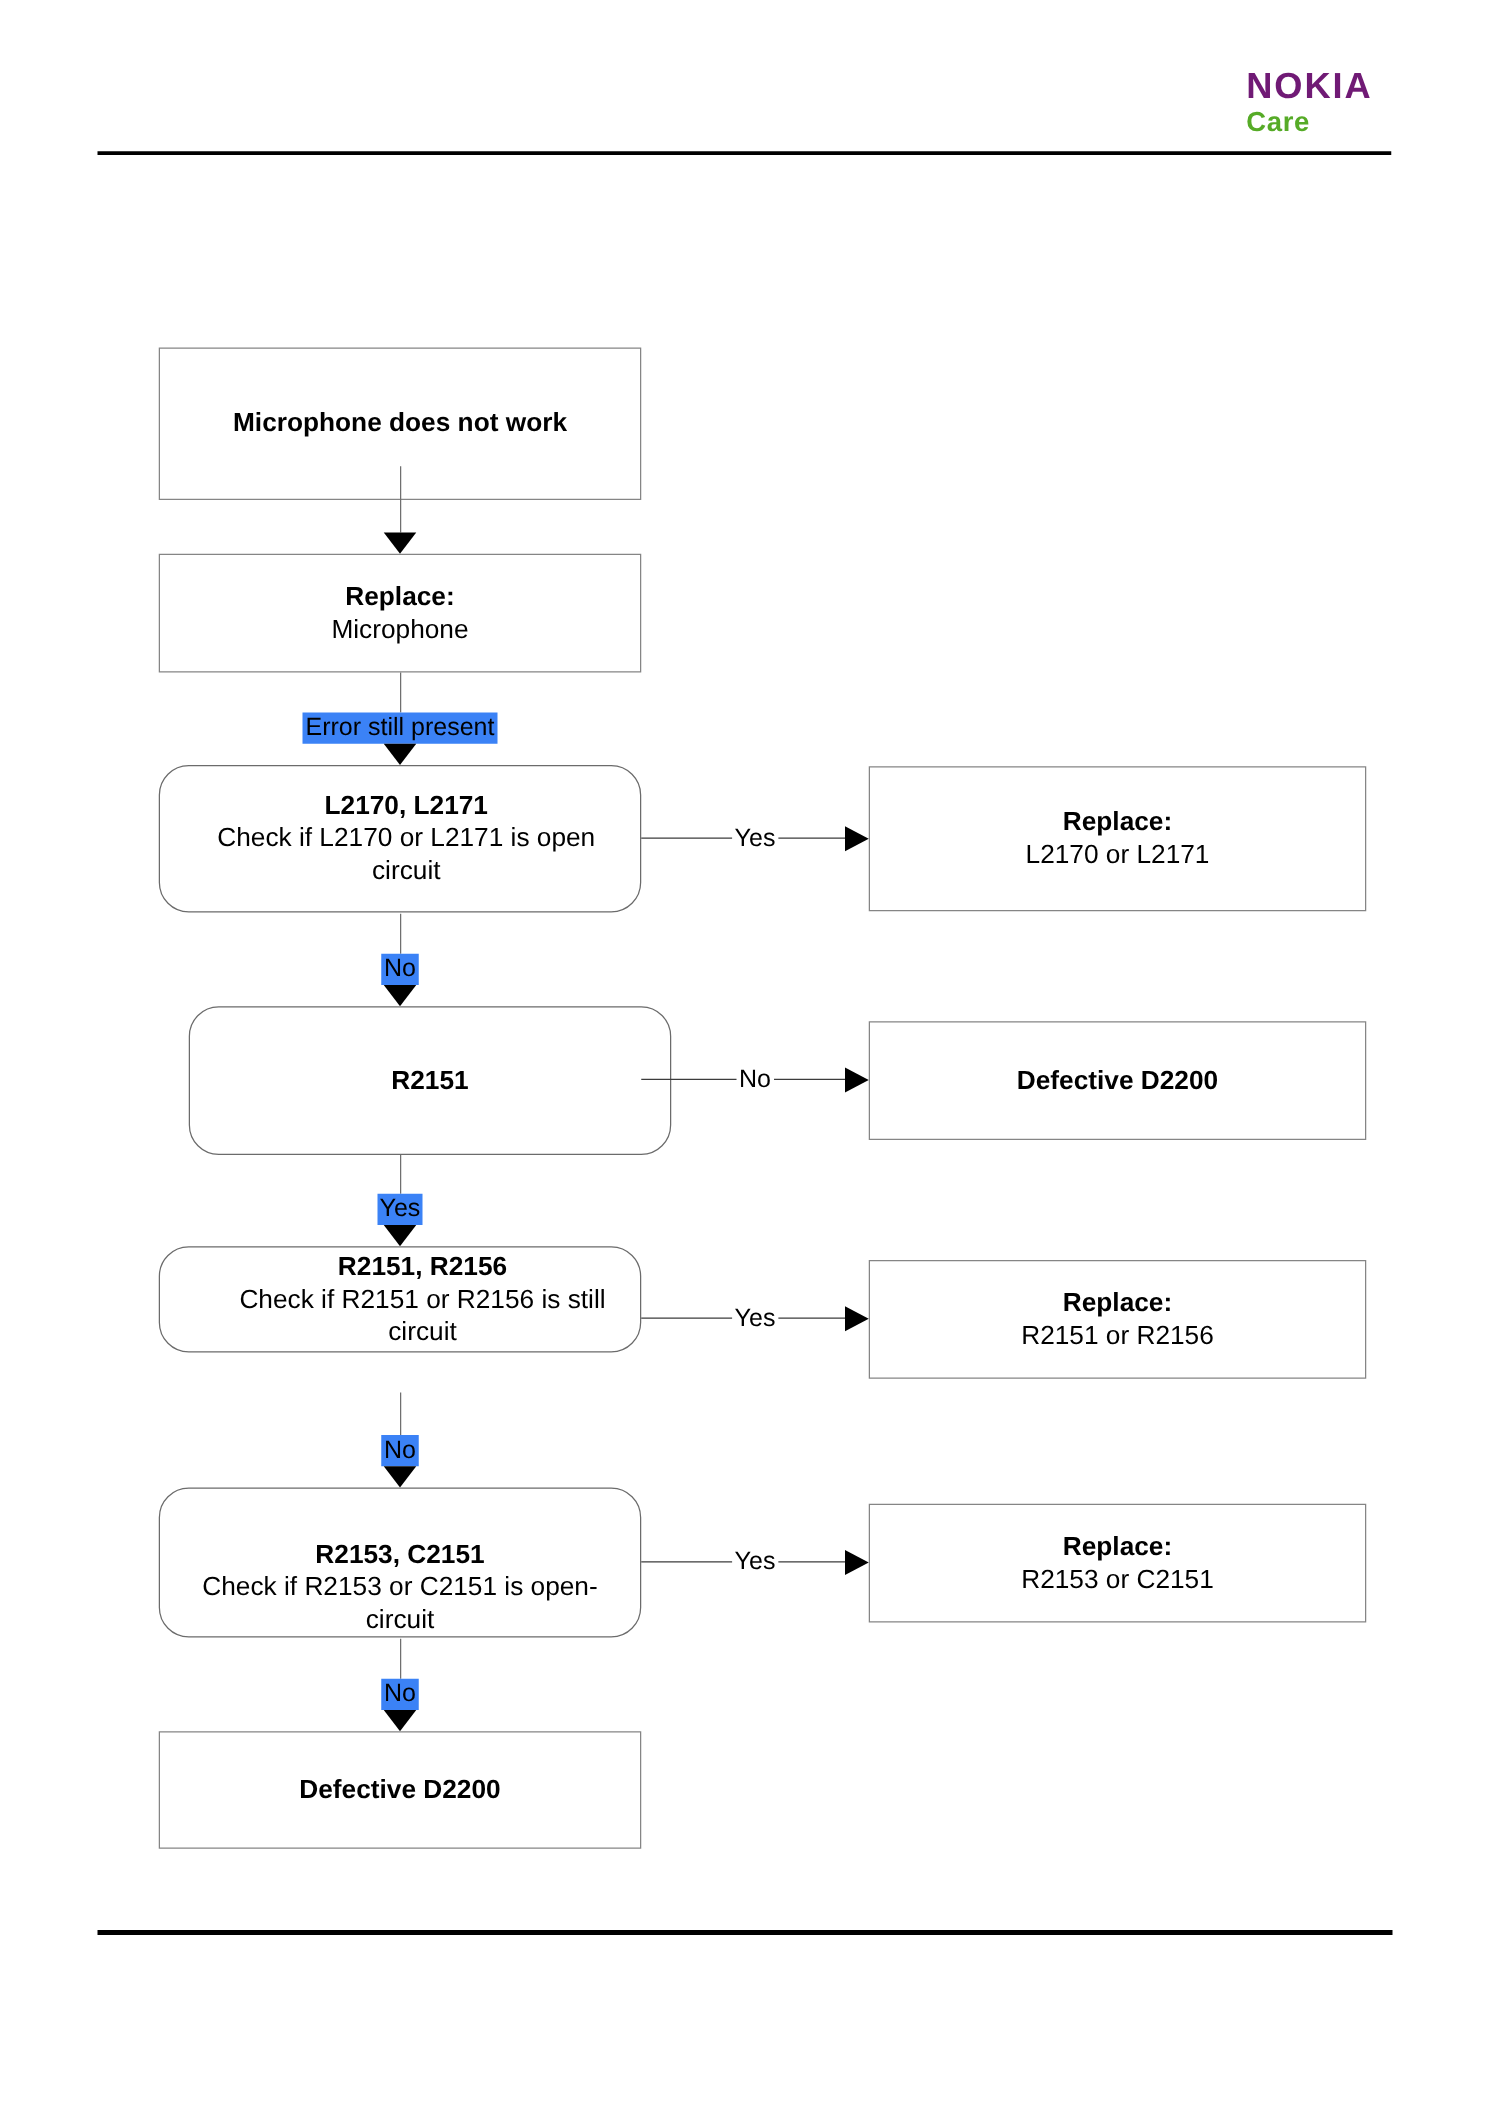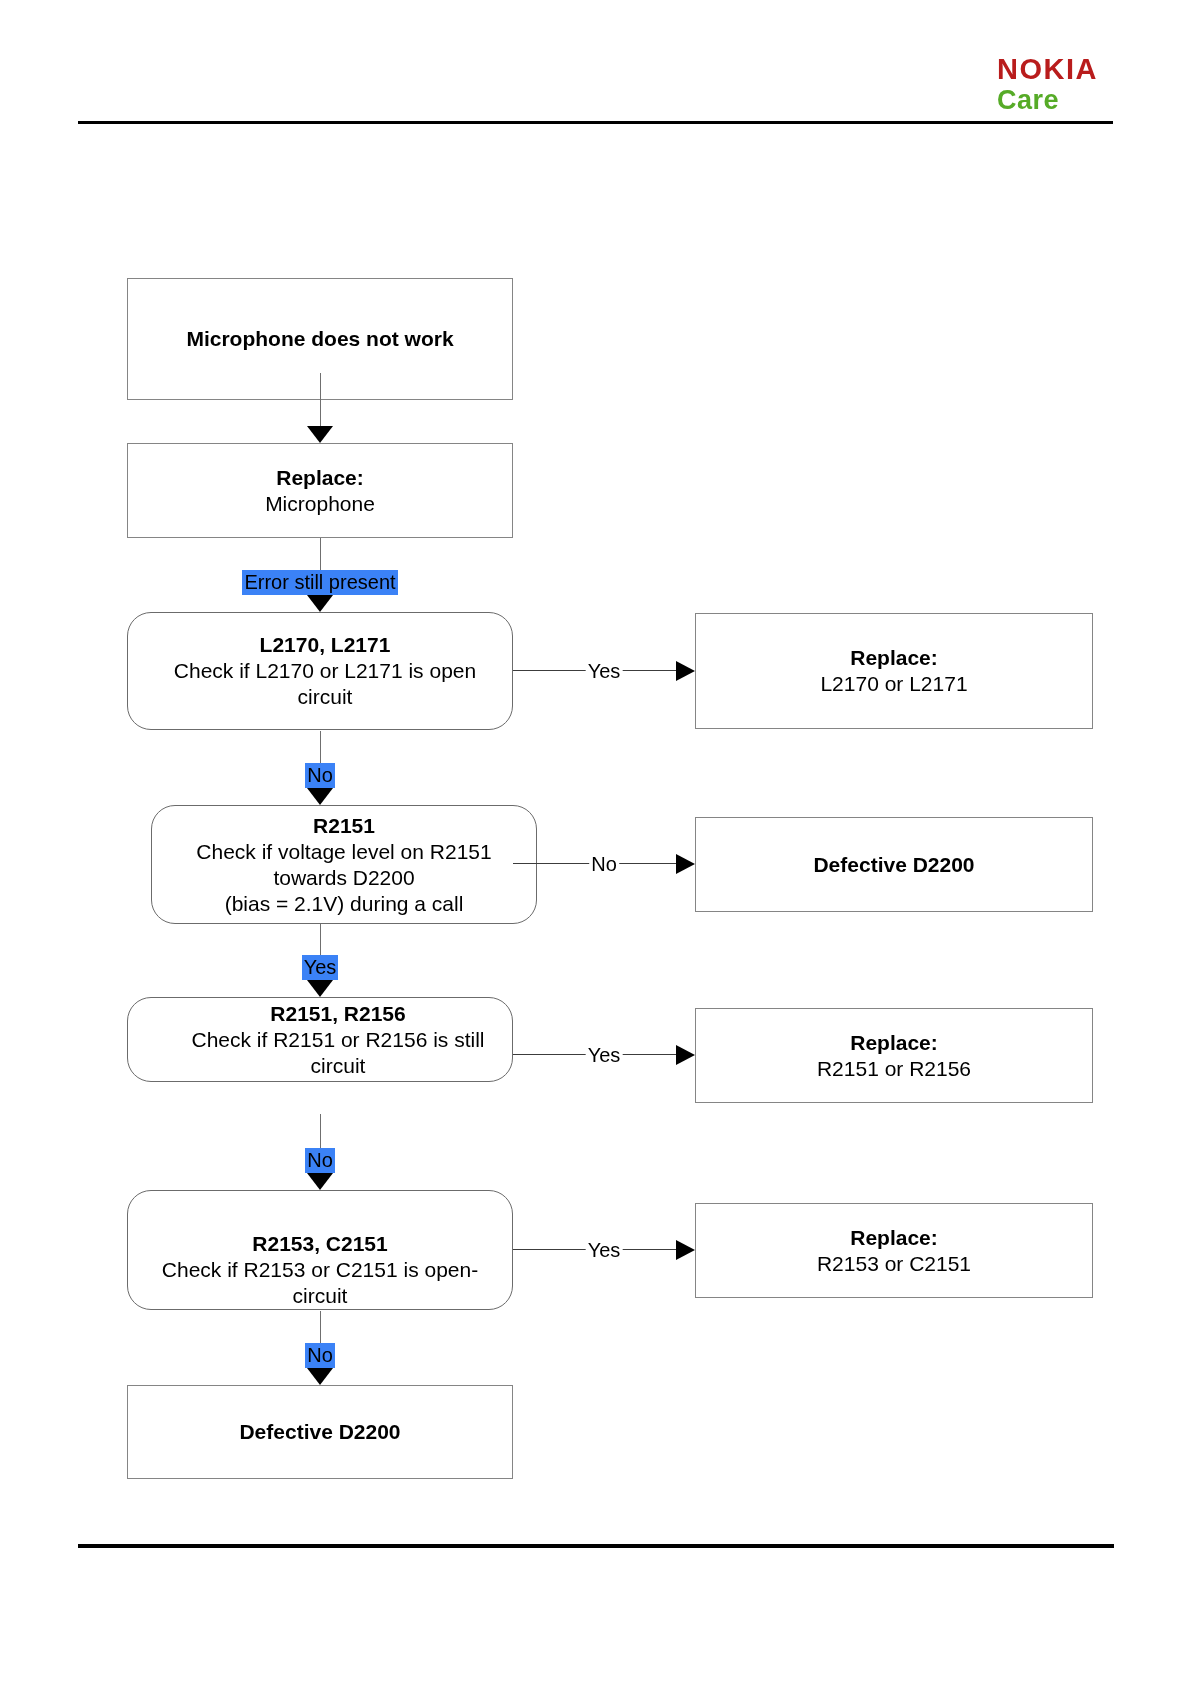--- a/index.html
+++ b/index.html
@@ -3,21 +3,21 @@
 <meta charset="utf-8">
 <style>
   html,body{margin:0;padding:0;background:#ffffff;}
   body{
     width:1191px;height:1684px;position:relative;overflow:hidden;
     font-family:"Liberation Sans","DejaVu Sans",sans-serif;color:#000;
   }
   
   #logo{position:absolute;left:997px;top:55px;line-height:1;}
   .brand{font-size:29px;font-weight:800;letter-spacing:1.5px;}
-  .care{font-size:27px;font-weight:bold;margin-top:3px;letter-spacing:0.5px;}
+  .care{font-size:22px;font-weight:bold;margin-top:3px;letter-spacing:0.5px;}
   .rule{position:absolute;background:#000;}
   #rule-top{left:78px;top:121px;width:1035px;height:3px;}
   #rule-bottom{left:78px;top:1544px;width:1036px;height:4px;}
 
   
   .node{
     position:absolute;box-sizing:border-box;background:#fff;
     display:flex;flex-direction:column;justify-content:center;align-items:center;
     text-align:center;font-size:21px;line-height:26px;
   }
@@ -67,21 +67,21 @@
   }
   #h-cr1{top:658px;}
   #h-dr2{top:851px;}
   #h-er3{top:1042px;}
   #h-fr4{top:1237px;}
 </style>
 </head>
 <body>
 
 <div id="logo">
-  <div class="brand" style="color: #b91c1c;">NOKIA</div>
+  <div class="brand" style="color: #701a75;">NOKIA</div>
   <div class="care" style="color: rgb(86, 171, 39);">Care</div>
 </div>
 <div class="rule" id="rule-top"></div>
 
 <div>
 
   <div class="node rect lcol" id="n-a">
     <div class="node-title">Microphone does not work</div>
   </div>
 
@@ -91,23 +91,20 @@
   </div>
 
   <div class="node rounded lcol" id="n-c">
     <div class="node-title">L2170, L2171</div>
     <div class="node-body">Check if L2170 or L2171 is open
 circuit</div>
   </div>
 
   <div class="node rounded lcol" id="n-d">
     <div class="node-title">R2151</div>
-    <div class="node-body">Check if voltage level on R2151
-towards D2200
-(bias = 2.1V) during a call</div>
   </div>
 
   <div class="node rounded lcol" id="n-e">
     <div class="node-title">R2151, R2156</div>
     <div class="node-body">Check if  R2151 or R2156 is still
 circuit</div>
   </div>
 
   <div class="node rounded lcol" id="n-f">
     <div class="node-title">R2153, C2151</div>

